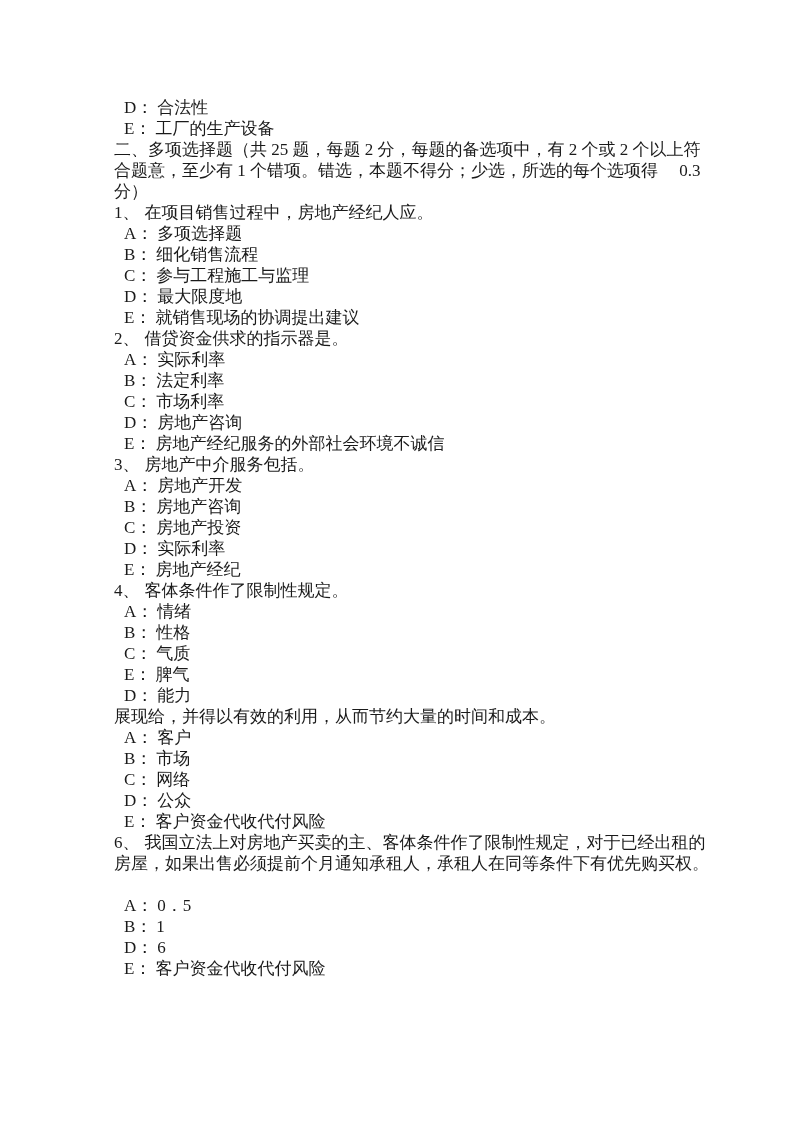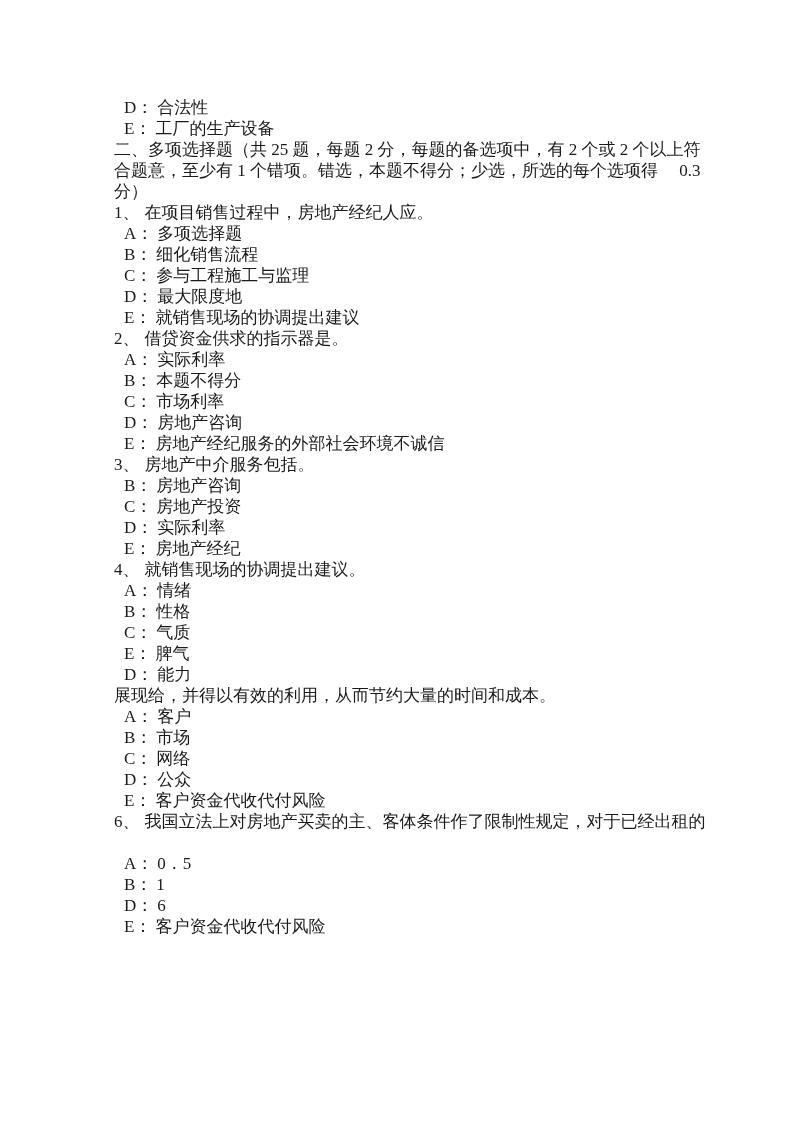--- a/index.html
+++ b/index.html
@@ -55,41 +55,43 @@
       <div class="line header-line">合题意，至少有 1 个错项。错选，本题不得分；少选，所选的每个选项得　 0.3</div>
       <div class="line header-line">分）</div>
       <div class="line stem-line"><span class="q-num">1、</span><span>在项目销售过程中，房地产经纪人应。</span></div>
       <div class="line option-line"><span class="opt-label">A：</span><span class="opt-text">多项选择题</span></div>
       <div class="line option-line"><span class="opt-label">B：</span><span class="opt-text">细化销售流程</span></div>
       <div class="line option-line"><span class="opt-label">C：</span><span class="opt-text">参与工程施工与监理</span></div>
       <div class="line option-line"><span class="opt-label">D：</span><span class="opt-text">最大限度地</span></div>
       <div class="line option-line"><span class="opt-label">E：</span><span class="opt-text">就销售现场的协调提出建议</span></div>
       <div class="line stem-line"><span class="q-num">2、</span><span>借贷资金供求的指示器是。</span></div>
       <div class="line option-line"><span class="opt-label">A：</span><span class="opt-text">实际利率</span></div>
-      <div class="line option-line"><span class="opt-label">B：</span><span class="opt-text">本题不得分</span></div>
+      <div class="line option-line"><span class="opt-label">B：</span><span class="opt-text">法定利率</span></div>
       <div class="line option-line"><span class="opt-label">C：</span><span class="opt-text">市场利率</span></div>
       <div class="line option-line"><span class="opt-label">D：</span><span class="opt-text">房地产咨询</span></div>
       <div class="line option-line"><span class="opt-label">E：</span><span class="opt-text">房地产经纪服务的外部社会环境不诚信</span></div>
       <div class="line stem-line"><span class="q-num">3、</span><span>房地产中介服务包括。</span></div>
+      <div class="line option-line"><span class="opt-label">A：</span><span class="opt-text">房地产开发</span></div>
       <div class="line option-line"><span class="opt-label">B：</span><span class="opt-text">房地产咨询</span></div>
       <div class="line option-line"><span class="opt-label">C：</span><span class="opt-text">房地产投资</span></div>
       <div class="line option-line"><span class="opt-label">D：</span><span class="opt-text">实际利率</span></div>
       <div class="line option-line"><span class="opt-label">E：</span><span class="opt-text">房地产经纪</span></div>
-      <div class="line stem-line"><span class="q-num">4、</span><span>就销售现场的协调提出建议。</span></div>
+      <div class="line stem-line"><span class="q-num">4、</span><span>客体条件作了限制性规定。</span></div>
       <div class="line option-line"><span class="opt-label">A：</span><span class="opt-text">情绪</span></div>
       <div class="line option-line"><span class="opt-label">B：</span><span class="opt-text">性格</span></div>
       <div class="line option-line"><span class="opt-label">C：</span><span class="opt-text">气质</span></div>
       <div class="line option-line"><span class="opt-label">E：</span><span class="opt-text">脾气</span></div>
       <div class="line option-line"><span class="opt-label">D：</span><span class="opt-text">能力</span></div>
       <div class="line stem-line">展现给，并得以有效的利用，从而节约大量的时间和成本。</div>
       <div class="line option-line"><span class="opt-label">A：</span><span class="opt-text">客户</span></div>
       <div class="line option-line"><span class="opt-label">B：</span><span class="opt-text">市场</span></div>
       <div class="line option-line"><span class="opt-label">C：</span><span class="opt-text">网络</span></div>
       <div class="line option-line"><span class="opt-label">D：</span><span class="opt-text">公众</span></div>
       <div class="line option-line"><span class="opt-label">E：</span><span class="opt-text">客户资金代收代付风险</span></div>
       <div class="line stem-line"><span class="q-num">6、</span><span>我国立法上对房地产买卖的主、客体条件作了限制性规定，对于已经出租的</span></div>
+      <div class="line stem-line">房屋，如果出售必须提前个月通知承租人，承租人在同等条件下有优先购买权。</div>
       <div class="line blank-line"></div>
       <div class="line option-line"><span class="opt-label">A：</span><span class="opt-text">0．5</span></div>
       <div class="line option-line"><span class="opt-label">B：</span><span class="opt-text">1</span></div>
       <div class="line option-line"><span class="opt-label">D：</span><span class="opt-text">6</span></div>
       <div class="line option-line"><span class="opt-label">E：</span><span class="opt-text">客户资金代收代付风险</span></div>
     </div>
 </div>
 
 </body></html>

